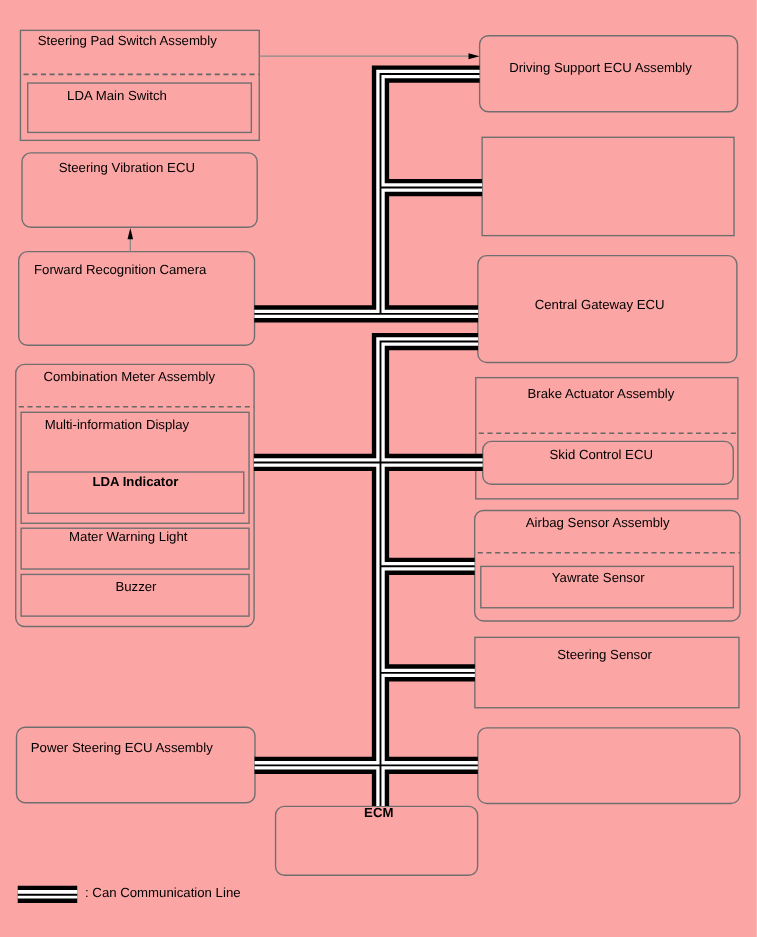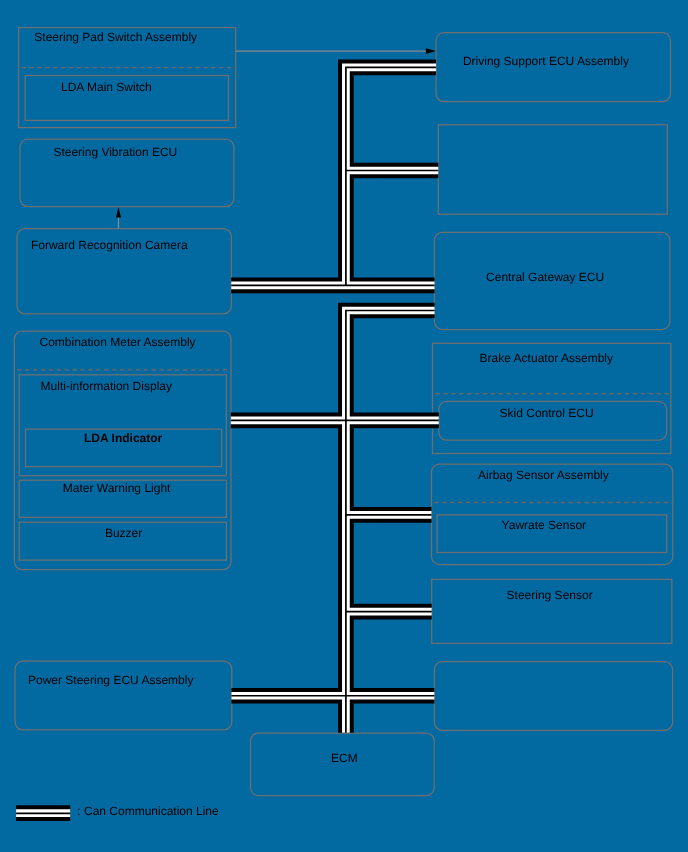--- a/index.html
+++ b/index.html
@@ -1,21 +1,21 @@
 <!DOCTYPE html>
 <html><head>
 <meta charset="utf-8">
 <title>Can Communication System Diagram</title>
 <style>
   html,body{margin:0;padding:0;background:#ffffff;}
   body{width:688px;height:852px;overflow:hidden;
        font-family:"Liberation Sans",sans-serif;color:#000;
        -webkit-font-smoothing:antialiased;
        text-rendering:geometricPrecision;}
-  #diagram{position:relative;width:688px;height:852px;background:#0369a1;}
+  #diagram{position:relative;width:688px;height:852px;background:#fca5a5;}
   #boxlayer,#canlayer,#arrowlayer{position:absolute;left:0;top:0;width:688px;height:852px;}
   .boxtext{position:absolute;font-size:12px;line-height:14.1px;color:#000000;white-space:pre-line;}
   .legend-text{position:absolute;font-size:12px;line-height:14px;color:#000000;}
 </style>
 </head>
 <body>
 
 <div id="diagram">
 
 <svg id="boxlayer" viewBox="0 0 688 852">
@@ -107,21 +107,21 @@
 <div class="boxtext" style="left:62.8px;top:480.9px;">Mater Warning Light</div>
 <div class="boxtext" style="left:104.9px;top:525.8px;">Buzzer</div>
 <div class="boxtext" style="left:28px;top:672.8px;">Power Steering ECU Assembly</div>
 <div class="boxtext" style="left:462.9px;top:54px;">Driving Support ECU Assembly</div>
 <div class="boxtext" style="left:486.1px;top:269.9px;">Central Gateway ECU</div>
 <div class="boxtext" style="left:479.6px;top:350.8px;">Brake Actuator Assembly</div>
 <div class="boxtext" style="left:499.6px;top:405.8px;">Skid Control ECU</div>
 <div class="boxtext" style="left:478px;top:468.1px;">Airbag Sensor Assembly</div>
 <div class="boxtext" style="left:501.6px;top:517.7px;">Yawrate Sensor</div>
 <div class="boxtext" style="left:506.6px;top:587.5px;">Steering Sensor</div>
-<div class="boxtext" style="left:331px;top:751px;">ECM</div>
+<div class="boxtext" style="left:331px;top:732px;font-weight:bold;">ECM</div>
 
 <svg id="legendsym" style="position:absolute;left:0;top:0;width:688px;height:852px;pointer-events:none" viewBox="0 0 688 852">
   <g>
     <line x1="16.1" y1="813.05" x2="70.2" y2="813.05" stroke="#000" stroke-width="15.7"></line>
     <line x1="16.1" y1="813.05" x2="70.2" y2="813.05" stroke="#fff" stroke-width="7.7"></line>
     <line x1="16.1" y1="813.4" x2="70.2" y2="813.4" stroke="#000" stroke-width="1.7"></line>
   </g>
 </svg>
 <div class="legend-text" style="left:77.3px;top:804.05px;">: Can Communication Line</div>
 

